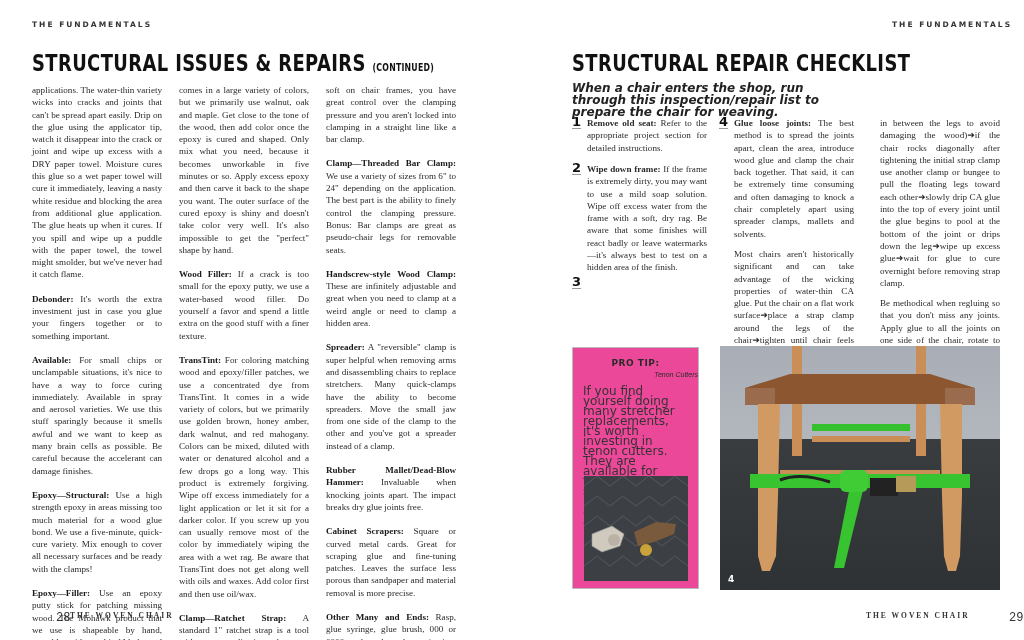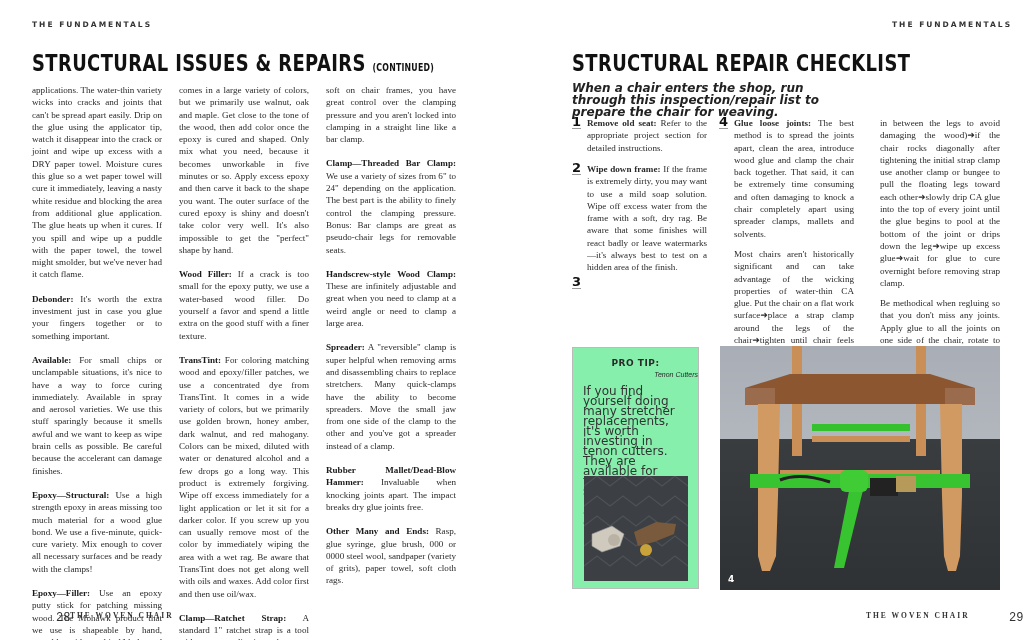--- a/index.html
+++ b/index.html
@@ -18,57 +18,58 @@
   .col b { color:#1a1a1a; }
   .footer { position:absolute; top:611px; font-family:Liberation Serif, serif; font-size:7.5px;
             letter-spacing:2px; font-weight:bold; color:#333; }
   .pnum { position:absolute; top:611px; font-family:Liberation Mono, monospace; font-size:12px; color:#333;margin-left:24px; }
   .intro { position:absolute; left:60px; top:82px; width:270px; font-family:"DejaVu Sans", sans-serif;
            font-style:italic; font-weight:bold; font-size:12px; line-height:12px; color:#222; }
   .item { position:absolute; font-size:9.1px; line-height:12.3px; text-align:justify; }
   .item .num { position:absolute; left:-15px; top:-2px; font-family:"DejaVu Sans", sans-serif; font-weight:bold;
                font-size:13px; color:#111; border-bottom:1px solid #999; line-height:13px; }
   .item p { margin:0 0 8px 0; }
-  .protip { position:absolute; left:60px; top:347px; width:125px; height:240px; border:1px solid #bbb; background:#86efac; }
+  .protip { position:absolute; left:60px; top:347px; width:125px; height:240px; border:1px solid #bbb; background:#ec4899; }
   .protip .pt-title { text-align:center; margin-top:10px; font-family:"DejaVu Sans", sans-serif; font-weight:bold; font-size:9px; letter-spacing:0.5px; }
   .protip .pt-sub { text-align:right; font-family:Liberation Sans, sans-serif; font-style:italic; font-size:7px; margin-top:3px; }
   .protip .pt-body { margin:8px 10px 0 10px; font-family:"DejaVu Sans", sans-serif; font-size:12px; line-height:10px; color:#333; }
   .protip .pt-photo { position:absolute; left:11px; top:128px; width:104px; height:105px; background:#3c4045; overflow:hidden; }
   .photo { position:absolute; left:208px; top:346px; width:280px; height:244px; overflow:hidden;
            background:linear-gradient(to bottom,#a9adb5 0%, #b2b6bd 38%, #3a3d40 38%, #2f3235 100%); }
   .photo .fig-num { position:absolute; left:8px; bottom:6px; color:#fff; font-family:"DejaVu Sans", sans-serif; font-size:9px; font-weight:bold; }
 </style>
 </head>
 <body>
 
 <div class="page left">
   <div class="running-head" style="left:32px;">THE FUNDAMENTALS</div>
   <div class="title" style="left:32px; top:50px;">
     <span>STRUCTURAL ISSUES &amp; REPAIRS</span>
     <span class="cont">(CONTINUED)</span>
   </div>
   <div class="col" id="lc0" style="left:32px; top:84px; width:130px;">
       <p><span>applications. The water-thin variety wicks into cracks and joints that can't be spread apart easily. Drip on the glue using the applicator tip, watch it disappear into the crack or joint and wipe up excess with a DRY paper towel. Moisture cures this glue so a wet paper towel will cure it immediately, leaving a nasty white residue and blocking the area from additional glue application. The glue heats up when it cures. If you spill and wipe up a puddle with the paper towel, the towel might smolder, but we've never had it catch flame.</span></p>
       <p><b>Debonder:</b><span> It's worth the extra investment just in case you glue your fingers together or to something important.</span></p>
-      <p><b>Available:</b><span> For small chips or unclampable situations, it's nice to have a way to force curing immediately. Available in spray and aerosol varieties. We use this stuff sparingly because it smells awful and we want to keep as wipe brain cells as possible. Be careful because the accelerant can damage finishes.</span></p>
+      <p><b>Available:</b><span> For small chips or unclampable situations, it's nice to have a way to force curing immediately. Available in spray and aerosol varieties. We use this stuff sparingly because it smells awful and we want to keep as many brain cells as possible. Be careful because the accelerant can damage finishes.</span></p>
       <p><b>Epoxy—Structural:</b><span> Use a high strength epoxy in areas missing too much material for a wood glue bond. We use a five-minute, quick-cure variety. Mix enough to cover all necessary surfaces and be ready with the clamps!</span></p>
       <p><b>Epoxy—Filler:</b><span> Use an epoxy putty stick for patching missing wood. The Mohawk product that we use is shapeable by hand, carvable with a chisel/blade and sandable. It</span></p>
     </div>
   <div class="col" id="lc1" style="left:179px; top:84px; width:130px;">
       <p><span>comes in a large variety of colors, but we primarily use walnut, oak and maple. Get close to the tone of the wood, then add color once the epoxy is cured and shaped. Only mix what you need, because it becomes unworkable in five minutes or so. Apply excess epoxy and then carve it back to the shape you want. The outer surface of the cured epoxy is shiny and doesn't take color very well. It's also impossible to get the "perfect" shape by hand.</span></p>
       <p><b>Wood Filler:</b><span> If a crack is too small for the epoxy putty, we use a water-based wood filler. Do yourself a favor and spend a little extra on the good stuff with a finer texture.</span></p>
       <p><b>TransTint:</b><span> For coloring matching wood and epoxy/filler patches, we use a concentrated dye from TransTint. It comes in a wide variety of colors, but we primarily use golden brown, honey amber, dark walnut, and red mahogany. Colors can be mixed, diluted with water or denatured alcohol and a few drops go a long way. This product is extremely forgiving. Wipe off excess immediately for a light application or let it sit for a darker color. If you screw up you can usually remove most of the color by immediately wiping the area with a wet rag. Be aware that TransTint does not get along well with oils and waxes. Add color first and then use oil/wax.</span></p>
       <p><b>Clamp—Ratchet Strap:</b><span> A standard 1" ratchet strap is a tool with more applications then you could ever imagine. The straps are relatively</span></p>
     </div>
   <div class="col" id="lc2" style="left:326px; top:84px; width:130px;">
       <p><span>soft on chair frames, you have great control over the clamping pressure and you aren't locked into clamping in a straight line like a bar clamp.</span></p>
       <p><b>Clamp—Threaded Bar Clamp:</b><span> We use a variety of sizes from 6" to 24" depending on the application. The best part is the ability to finely control the clamping pressure. Bonus: Bar clamps are great as pseudo-chair legs for removable seats.</span></p>
-      <p><b>Handscrew-style Wood Clamp:</b><span> These are infinitely adjustable and great when you need to clamp at a weird angle or need to clamp a large area.</span></p>
+      <p><b>Handscrew-style Wood Clamp:</b><span> These are infinitely adjustable and great when you need to clamp at a weird angle or need to clamp a hidden area.</span></p>
       <p><b>Spreader:</b><span> A "reversible" clamp is super helpful when removing arms and disassembling chairs to replace stretchers. Many quick-clamps have the ability to become spreaders. Move the small jaw from one side of the clamp to the other and you've got a spreader instead of a clamp.</span></p>
       <p><b>Rubber Mallet/Dead-Blow Hammer:</b><span> Invaluable when knocking joints apart. The impact breaks dry glue joints free.</span></p>
+      <p><b>Cabinet Scrapers:</b><span> Square or curved metal cards. Great for scraping glue and fine-tuning patches. Leaves the surface less porous than sandpaper and material removal is more precise.</span></p>
       <p><b>Other Many and Ends:</b><span> Rasp, glue syringe, glue brush, 000 or 0000 steel wool, sandpaper (variety of grits), paper towel, soft cloth rags.</span></p>
     </div>
   <div class="pnum" style="left:32px;">28</div>
   <div class="footer" style="left:70px;">THE WOVEN CHAIR</div>
 </div>
 
 <div class="page right">
   <div class="running-head" style="left:380px;">THE FUNDAMENTALS</div>
   <div class="title" style="left:60px; top:50px;">STRUCTURAL REPAIR CHECKLIST</div>
   <div class="intro">When a chair enters the shop, run through this inspection/repair list to prepare the chair for weaving.</div>

